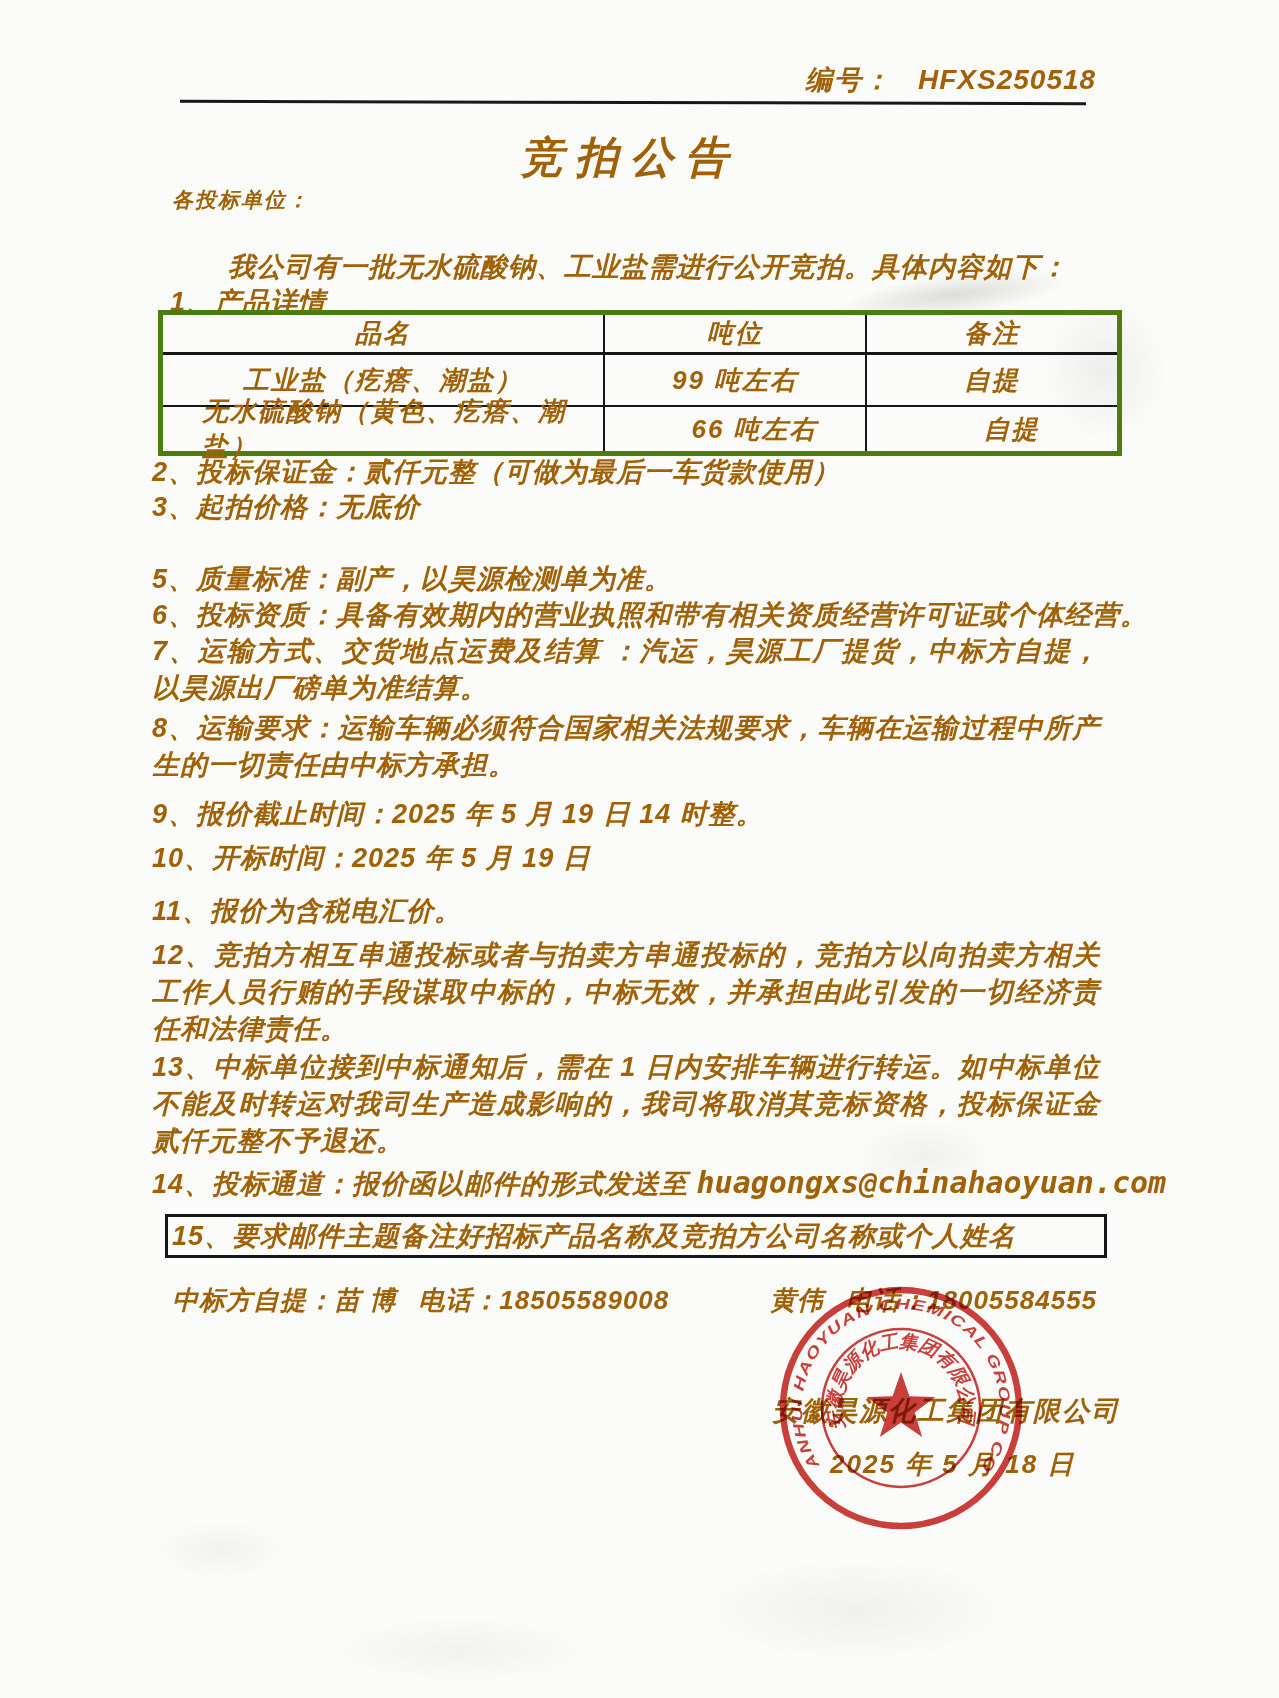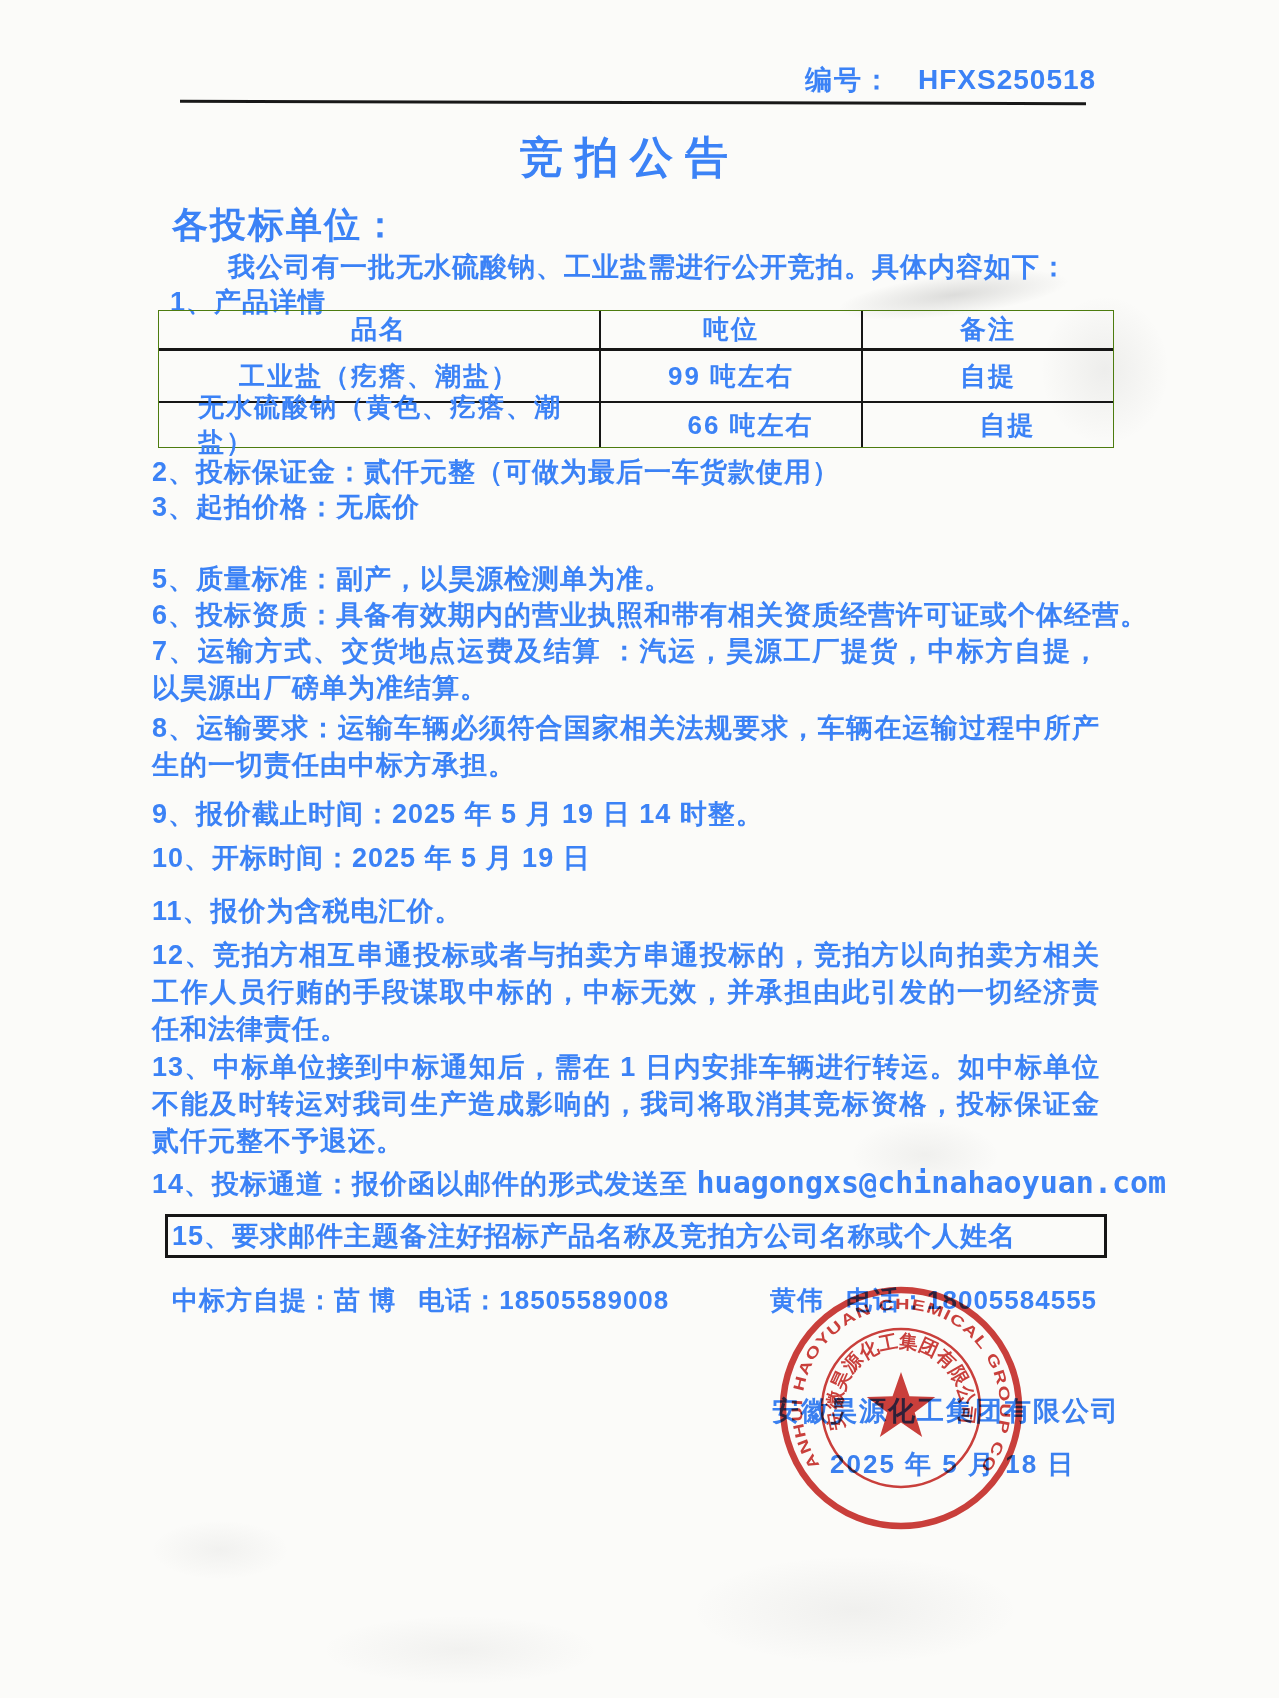--- a/index.html
+++ b/index.html
@@ -3,39 +3,40 @@
 <meta charset="utf-8">
 <style>
   html,body{margin:0;padding:0;background:#e8e8e6;}
   .page{
     position:relative;
     width:1279px;height:1698px;
     margin:0 auto;
     background:#fbfbf9;
     overflow:hidden;
     font-family:"Liberation Sans","DejaVu Sans",sans-serif;
-    color:#3b82f6;
+    color:#a16207;
+    font-style:italic;
   }
   .smudge{position:absolute;pointer-events:none;}
 
   
   .ref{position:absolute;left:805px;top:62px;display:flex;align-items:baseline;gap:26px;}
   .ref-label{font-size:27px;font-weight:800;letter-spacing:2px;}
   .ref-number{font-size:28px;font-weight:800;letter-spacing:1px;}
   .header-rule{position:absolute;left:180px;top:101px;width:906px;height:3px;background:#181818;transform:rotate(0.15deg);}
 
   .title{position:absolute;left:150px;top:129px;width:960px;text-align:center;
     font-size:43px;font-weight:800;letter-spacing:12px;}
 
-  .salutation{position:absolute;left:172px;top:201px;font-size:36px;font-weight:800;letter-spacing:2px;}
+  .salutation{position:absolute;left:172px;top:186px;font-size:21px;font-weight:800;letter-spacing:2px;}
   .intro{position:absolute;left:228px;top:249px;font-size:27px;font-weight:700;letter-spacing:1px;white-space:nowrap;}
   .sec1{position:absolute;left:170px;top:284px;font-size:27px;font-weight:800;letter-spacing:1px;}
 
   
-  .ptable{position:absolute;left:158px;top:310px;border:1px solid #4d7c0f;background:transparent;}
+  .ptable{position:absolute;left:158px;top:310px;border:5px solid #4d7c0f;background:transparent;}
   .trow{display:flex;}
   .tcell{display:flex;align-items:center;justify-content:center;
     font-size:26px;font-weight:800;letter-spacing:2px;
     border-right:2.5px solid #161616;box-sizing:border-box;}
   .tcell:last-child{border-right:none;}
   .c1{width:442px;} .c2{width:262px;} .c3{width:250px;}
   .hrow .tcell{height:40px;border-bottom:3px solid #161616;}
   .r1 .tcell{height:52px;border-bottom:2.5px solid #161616;}
   .r2 .tcell{height:44px;padding-left:39px;}
 

